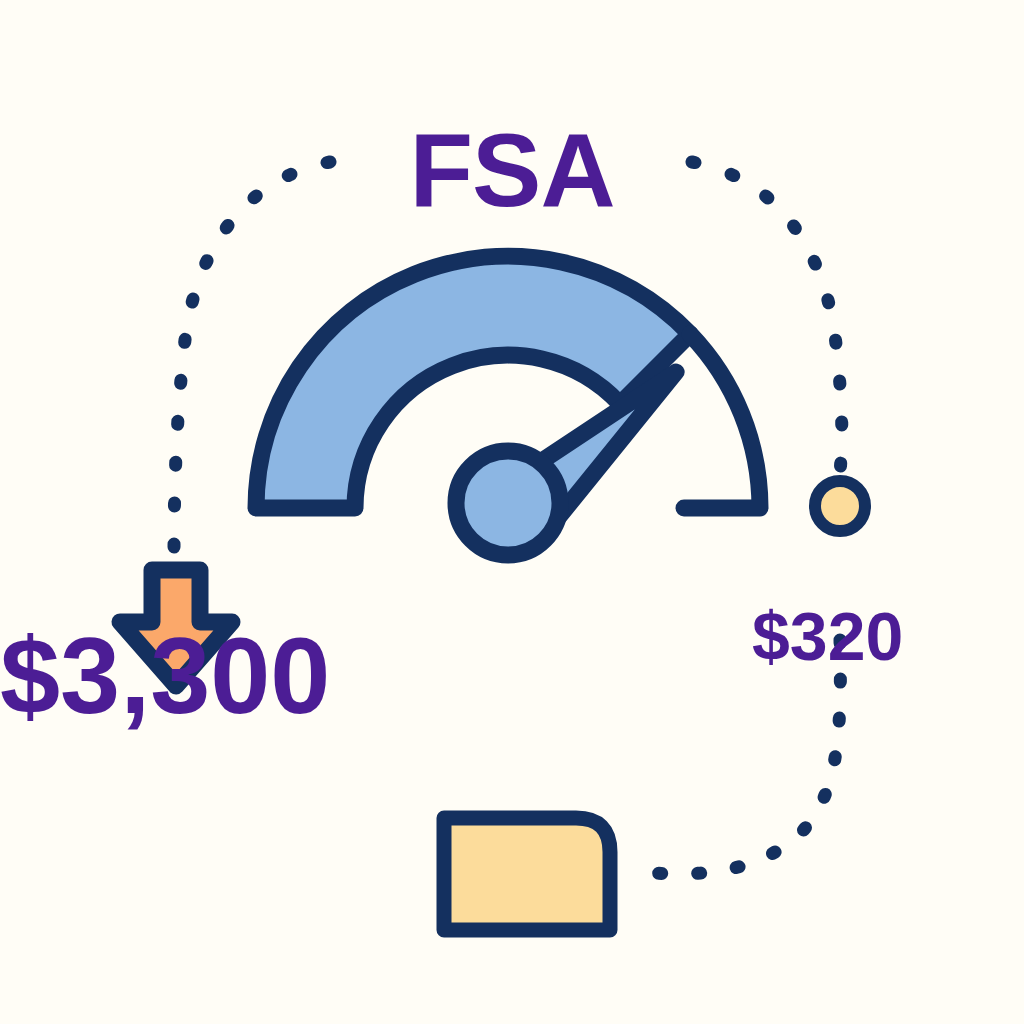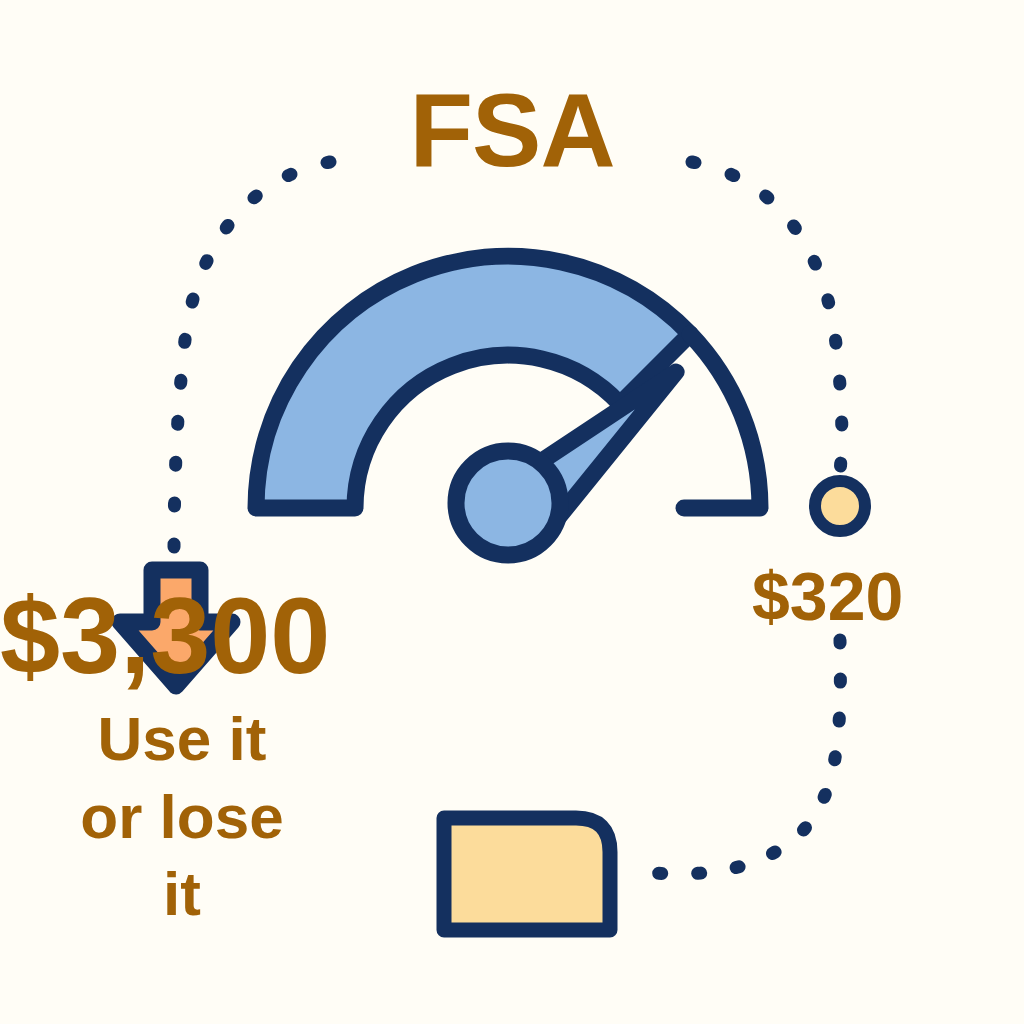--- a/index.html
+++ b/index.html
@@ -19,24 +19,25 @@
   }
   #art {
     position: absolute;
     left: 0;
     top: 0;
     width: 1024px;
     height: 1024px;
   }
   .txt {
     position: absolute;
-    color: #a16207;
+    color: #4c1d95;
     font-weight: 700;
     line-height: 1;
     white-space: pre;
+    margin-top: 40px;
   }
   #title-fsa {
     left: 0;
     right: 0;
     top: 78px;
     text-align: center;
     font-size: 104px;
     letter-spacing: -1px;
   }
   #amount-main {
@@ -109,17 +110,14 @@
              L 444,930
              Z" fill="#FCDC9B" stroke="#14305F" stroke-width="15" stroke-linejoin="round"></path>
   </svg>
 
   <div class="txt" id="title-fsa">FSA</div>
 
   <div class="txt" id="amount-main">$3,300</div>
 
   <div class="txt" id="amount-secondary">$320</div>
 
-  <div class="txt" id="caption-useit"><span>Use it</span>
-<span>or lose</span>
-<span>it</span></div>
 
 </div>
 
 </body></html>

